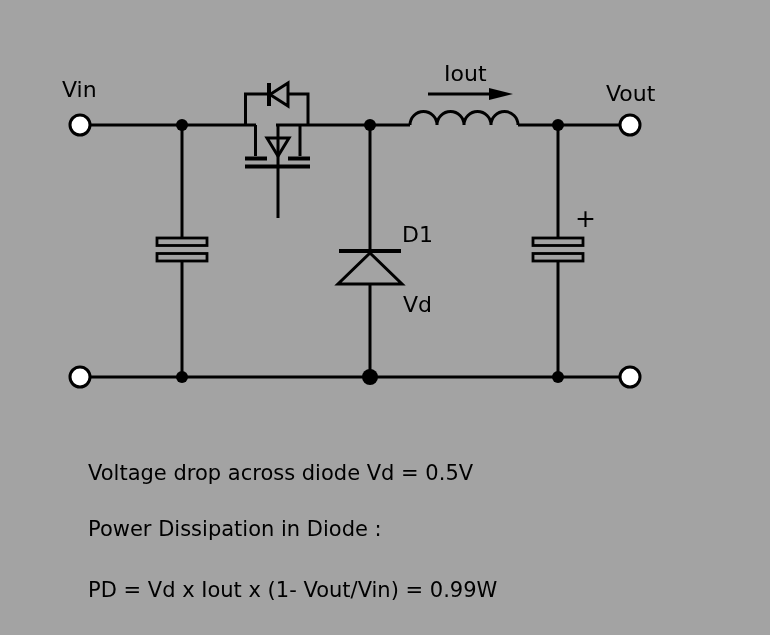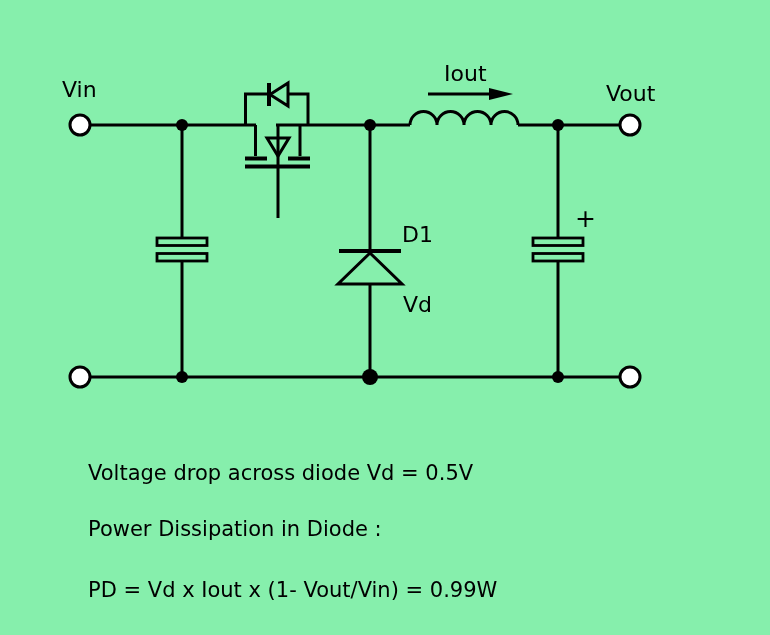--- a/index.html
+++ b/index.html
@@ -4,21 +4,21 @@
 <style>
   html, body {
     margin: 0;
     padding: 0;
     background: #ffffff;
   }
   .figure {
     position: relative;
     width: 770px;
     height: 635px;
-    background: #86efac;
+    background: #a3a3a3;
     overflow: hidden;
     font-family: "DejaVu Sans", sans-serif;
   }
   svg text {
     font-family: "DejaVu Sans", sans-serif;
     fill: #000000;
   }
   .label-txt   { font-size: 22px; }
   .plus-txt    { font-size: 25px; }
   .note-txt    { font-size: 21px; }

